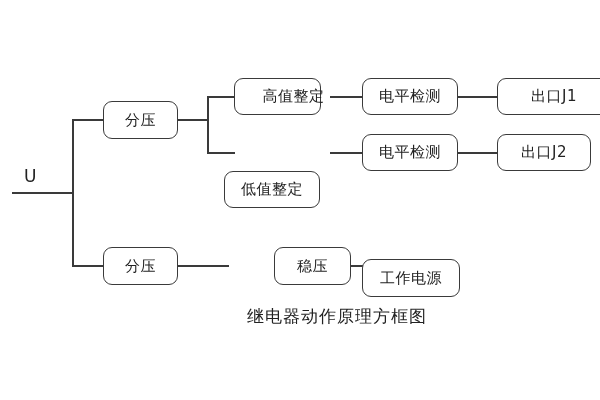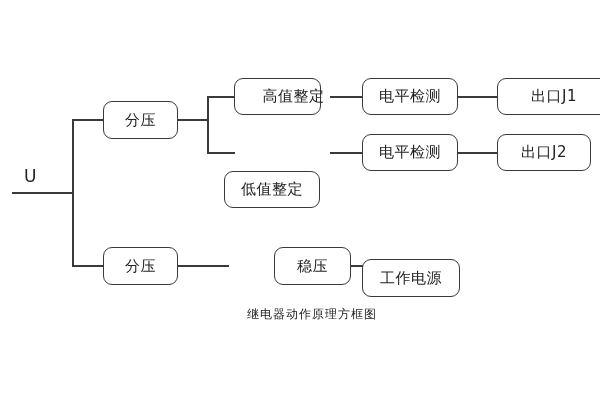--- a/index.html
+++ b/index.html
@@ -43,21 +43,21 @@
     color: #222222;
     white-space: nowrap;
     line-height: 1;
     z-index: 3;
   }
   #input-label {
     font-size: 17px;
     letter-spacing: 0.5px;
   }
   #caption {
-    font-size: 12px;
+    font-size: 17px;
     letter-spacing: 1px;
   }
 </style>
 </head>
 <body>
 
 <div id="canvas">
 
   <div class="plain-label" id="input-label" style="left:24px; top:168px;">U</div>
 

